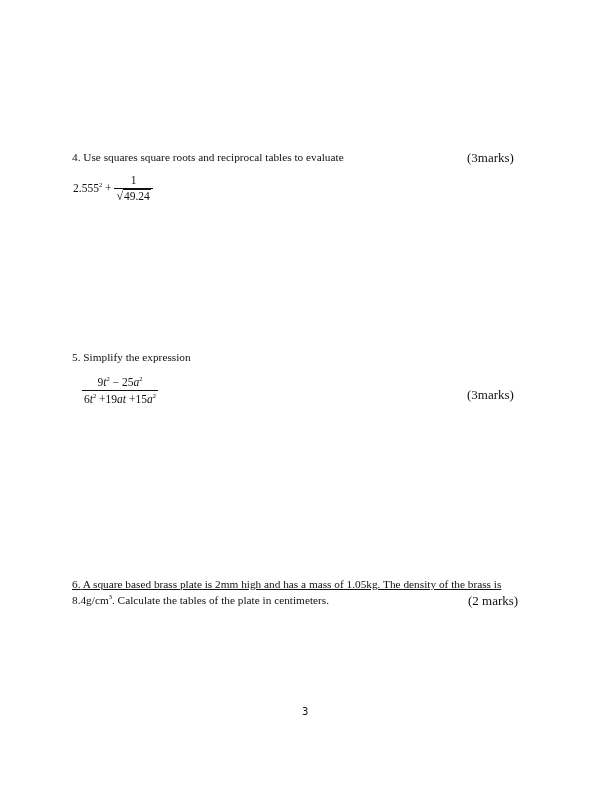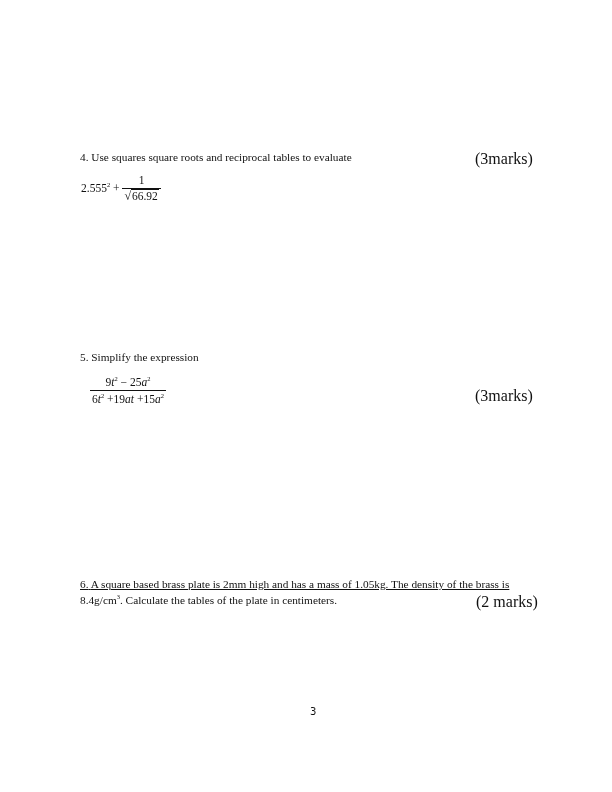--- a/index.html
+++ b/index.html
@@ -1,23 +1,23 @@
 <!DOCTYPE html>
 <html><head>
   <meta charset="utf-8">
   <style>
     html, body { margin: 0; padding: 0; background: #ffffff; }
     body {
       width: 612px; height: 792px; position: relative; overflow: hidden;
       font-family: "Liberation Serif", "DejaVu Serif", serif;
       color: #111111;
     }
-    .abs { position: absolute; margin-left: 8px; }
+    .abs { position: absolute; }
     .q-text { font-size: 11.3px; line-height: 14px; white-space: nowrap; }
-    .marks { font-size: 16px; white-space: nowrap; }
+    .marks { font-size: 13px; white-space: nowrap; }
     .math { font-size: 11.5px; font-family: "Liberation Serif", serif; white-space: nowrap; }
     .math i { font-style: italic; }
     sup { font-size: 6.5px; vertical-align: 5px; line-height: 0; }
     .frac { display: inline-block; vertical-align: middle; text-align: center; }
     .frac .num { display: block; padding: 0 2px 1px 2px; }
     .frac .den { display: block; border-top: 0.9px solid #111; padding: 1px 2px 0 2px; }
     .sqrt { display: inline-block; position: relative; }
     .sqrt .radical { font-size: 12px; }
     .sqrt .radicand { border-top: 0.9px solid #111; padding: 0 1px; }
     .page-num { font-family: "DejaVu Sans", "Liberation Sans", sans-serif; font-size: 10px; }
@@ -31,21 +31,21 @@
 </div>
 <div class="abs marks" style="left:467px; top:150px;">(3marks)</div>
 
 <div class="abs math" style="left:73px; top:174px;">
   <span>2.555</span><sup>2</sup>
   <span>+</span>
   <span class="frac">
     <span class="num">1</span>
     <span class="den" style="border-top:none;">
       <span style="display:block; border-top:0.9px solid #111; margin:0 -2px;"></span>
-      <span class="sqrt"><span class="radical">√</span><span class="radicand">66.92</span></span>
+      <span class="sqrt"><span class="radical">√</span><span class="radicand">49.24</span></span>
     </span>
   </span>
 </div>
 
 <div class="abs q-text" style="left:72px; top:350px;">
   <span>5.</span>
   <span>Simplify the expression</span>
 </div>
 
 <div class="abs math" style="left:82px; top:376px;">

